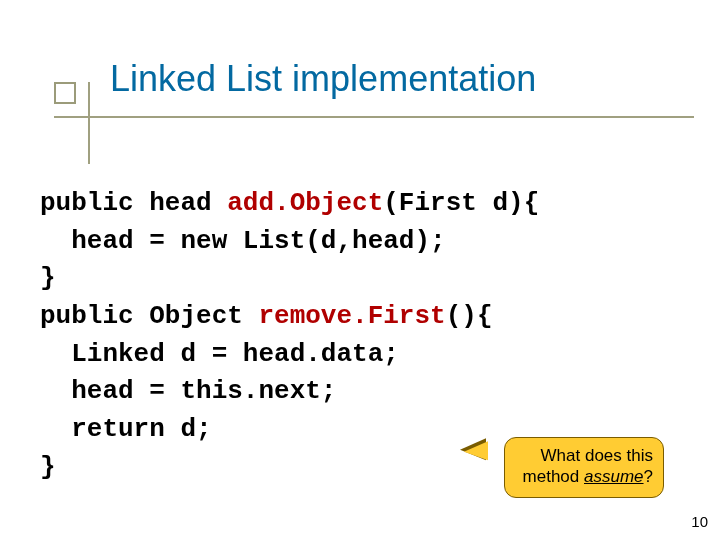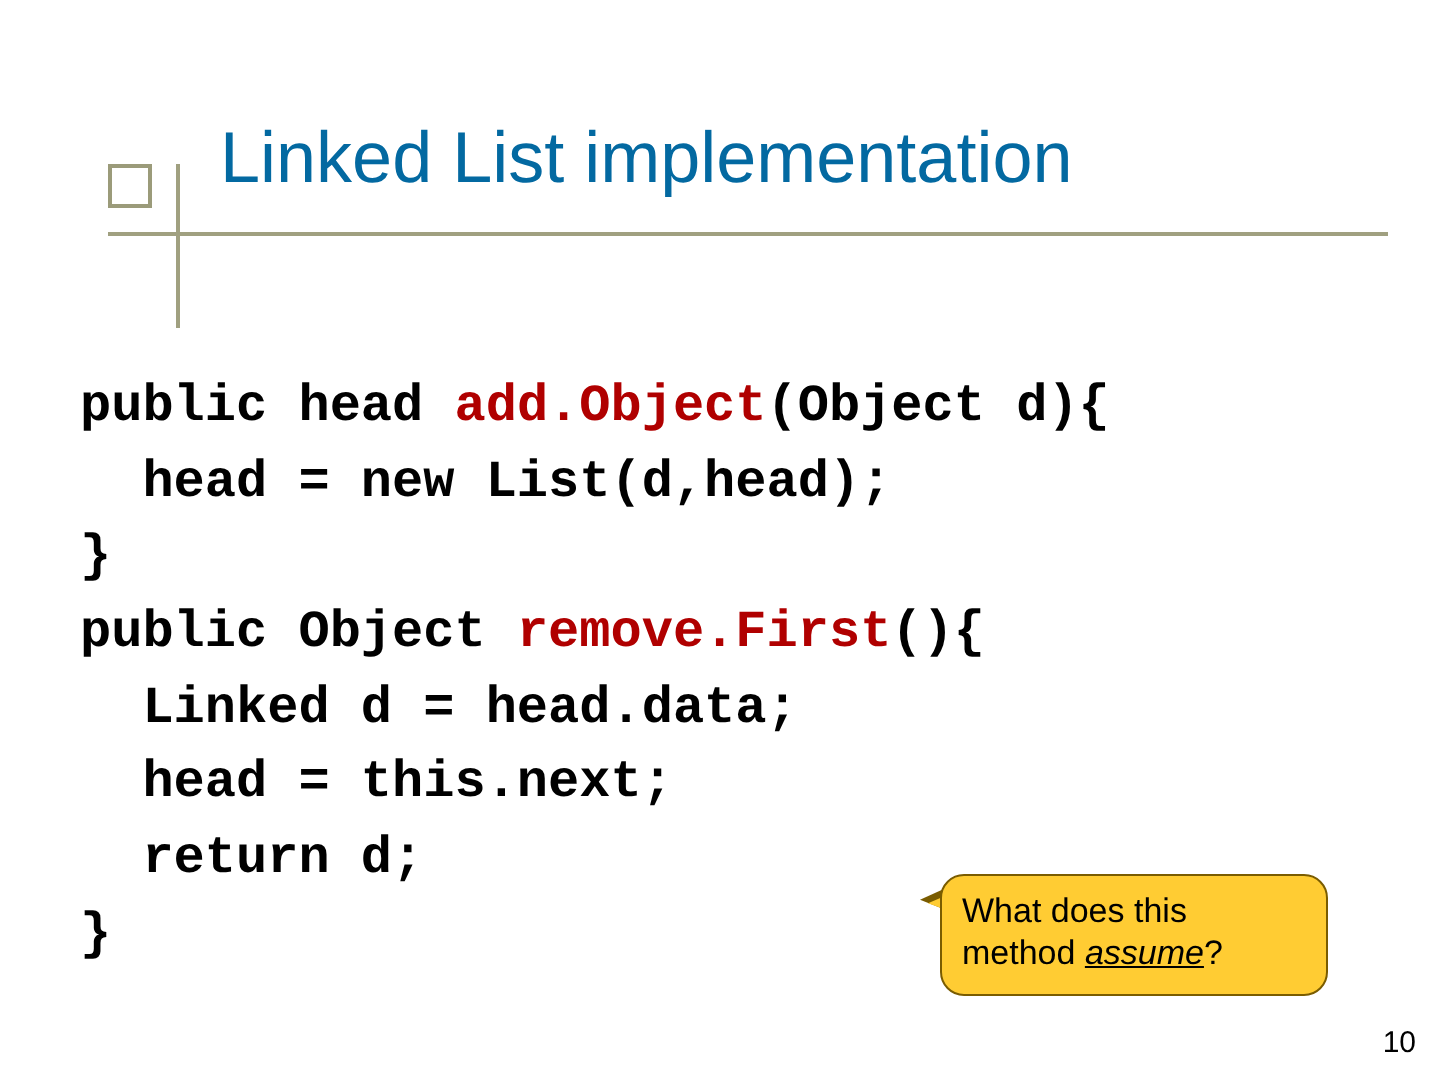--- a/index.html
+++ b/index.html
@@ -61,28 +61,28 @@
     font-weight: bold;
     line-height: 1.45;
     color: #000;
     white-space: pre;
   }
   .mname { color: #b00000; }
   .callout {
     position: absolute;
     right: 56px;
     bottom: 42px;
-    width: 194px;
+    width: 160px;
     padding: 8px 10px 10px 10px;
     background: #ffcc33;
     border: 1.5px solid #7a5c00;
     border-radius: 12px;
     font-size: 17px;
     font-family: Tahoma, Arial, sans-serif;
-    text-align: left;
+    text-align: right;
     line-height: 1.2;
   }
   .callout .assume {
     font-style: italic;
     text-decoration: underline;
   }
   .callout-tail {
     position: absolute;
     right: 234px;
     bottom: 78px;
@@ -116,21 +116,21 @@
 </head>
 <body>
 
 <div class="title-wrap">
   <div class="deco-square"></div>
   <div class="deco-line-h"></div>
   <div class="deco-line-v"></div>
   <div class="title">Linked List implementation</div>
 </div>
 
-<div class="code"><span>public head </span><span class="mname">add.Object</span><span>(Object d){</span>
+<div class="code"><span>public head </span><span class="mname">add.Object</span><span>(First d){</span>
 <span>  head = new List(d,head);</span>
 <span>}</span>
 <span>public Object </span><span class="mname">remove.First</span><span>(){</span>
 <span>  Linked d = head.data;</span>
 <span>  head = this.next;</span>
 <span>  return d;</span>
 <span>}</span></div>
 
 <div class="callout-tail"></div>
 <div class="callout-tail-fill"></div>

